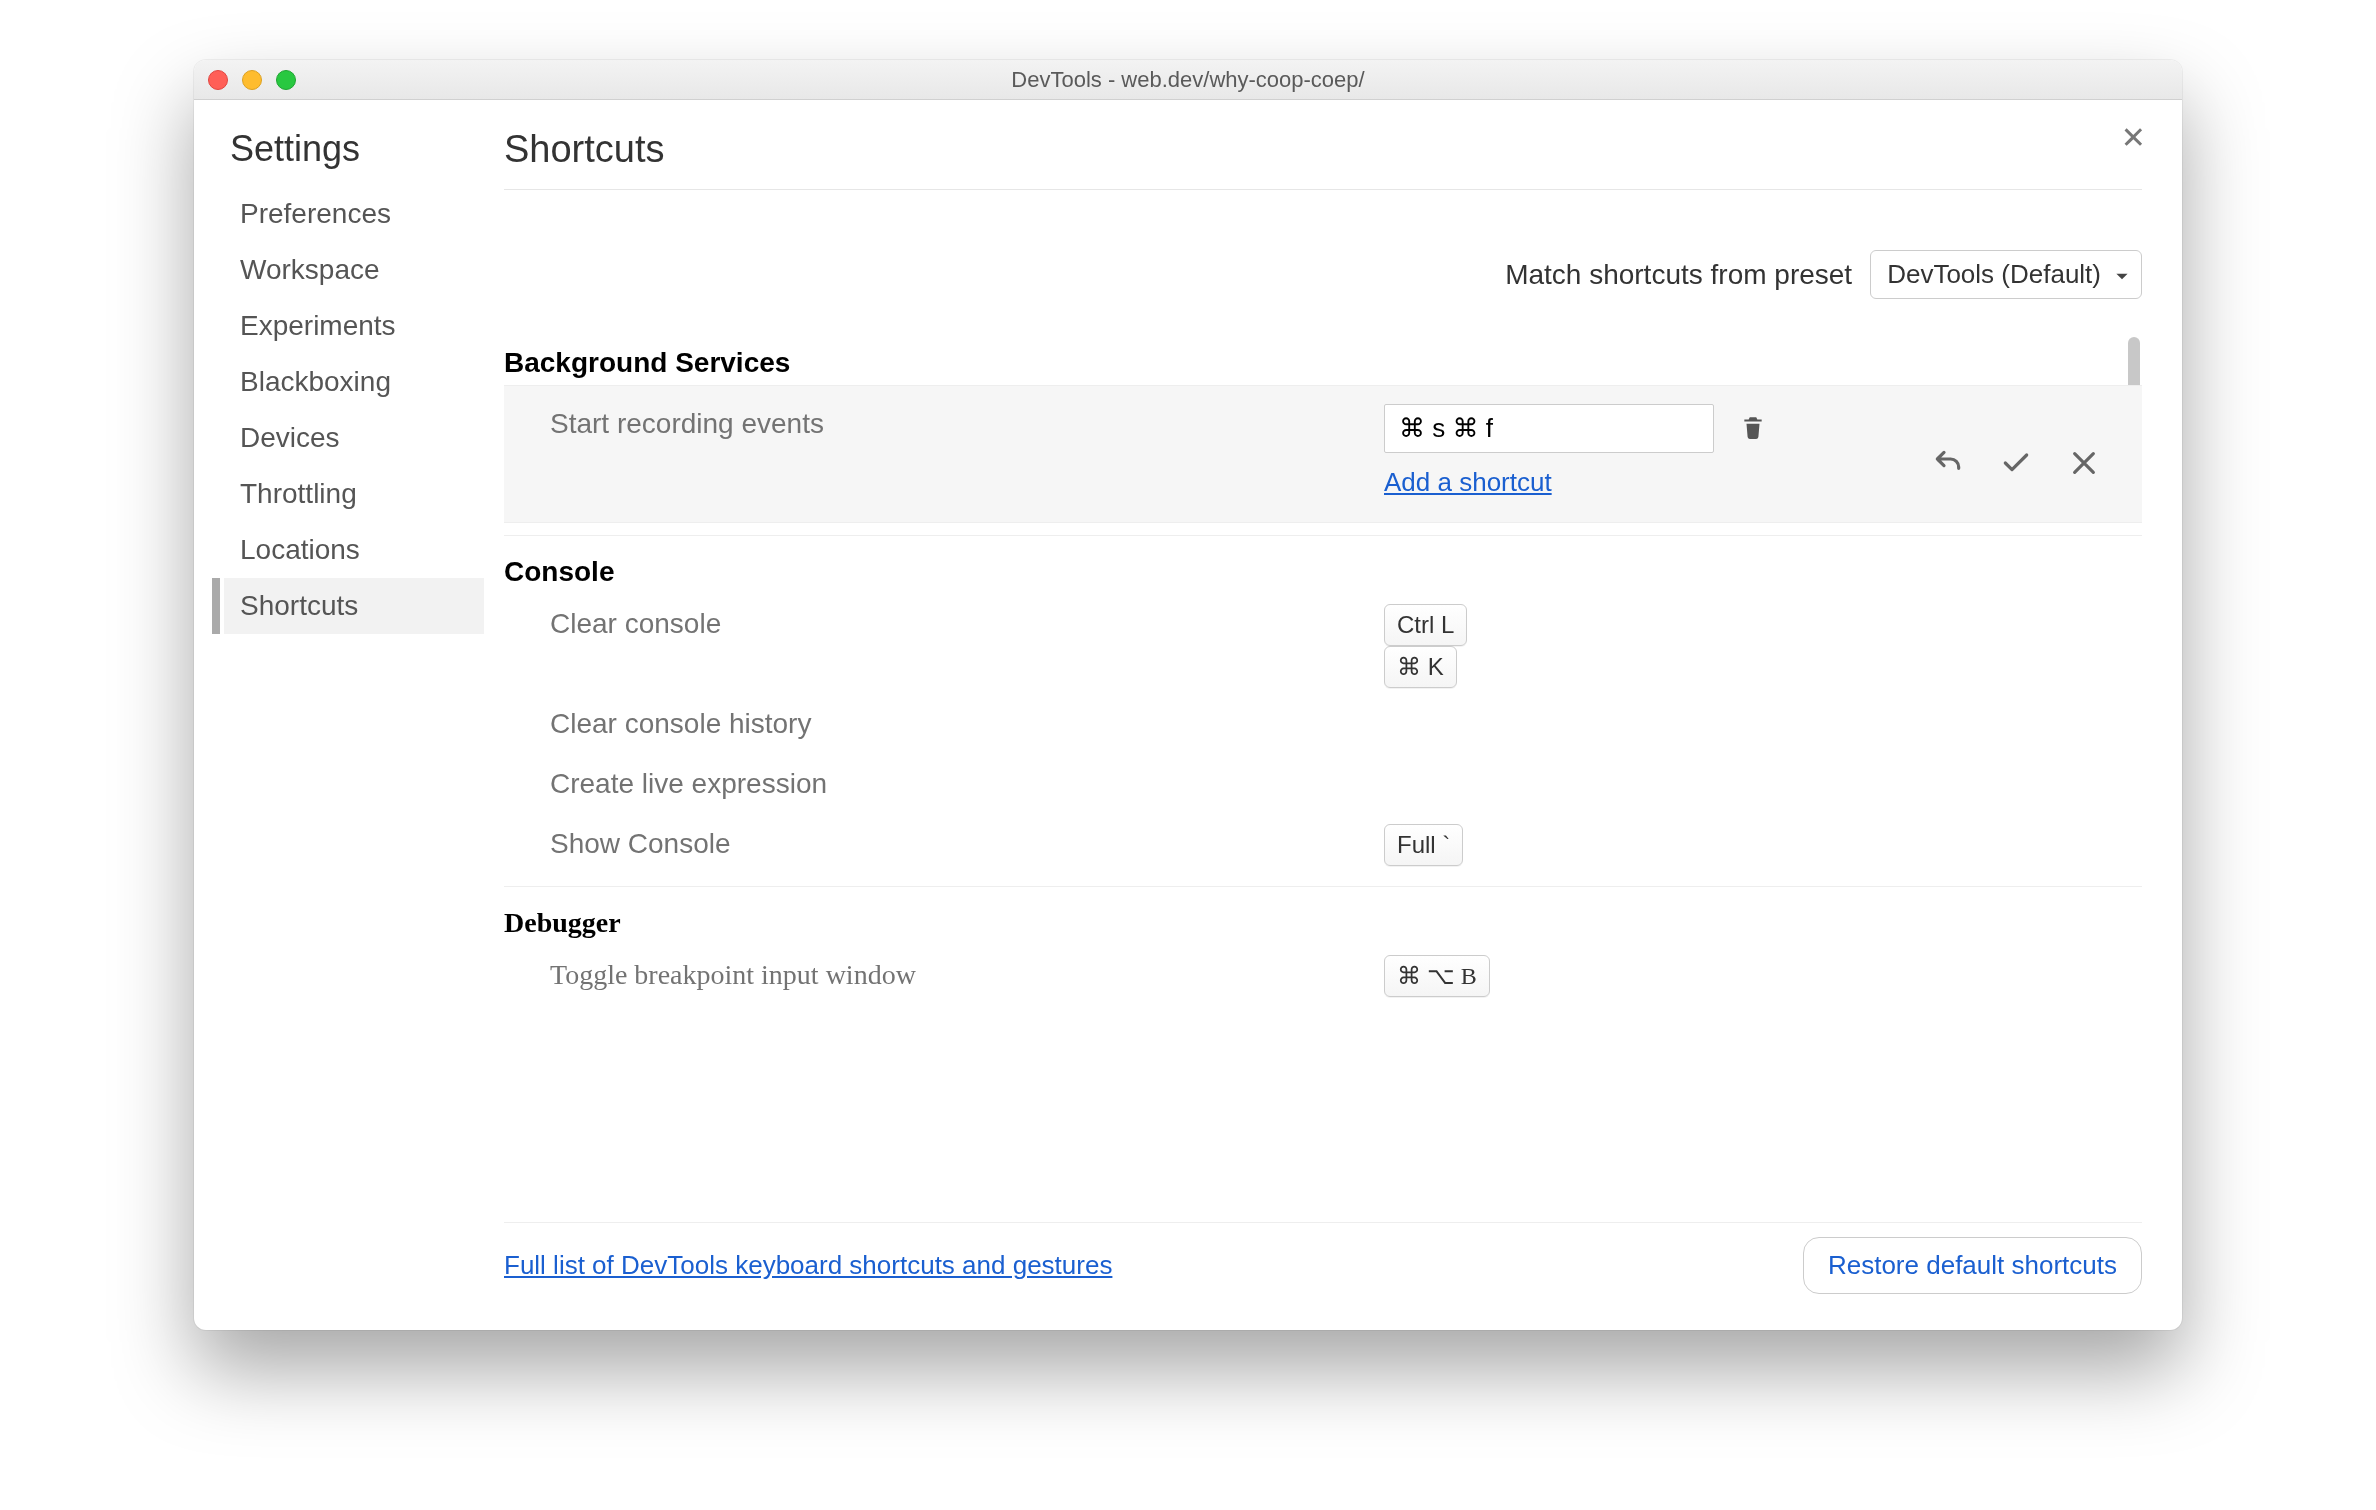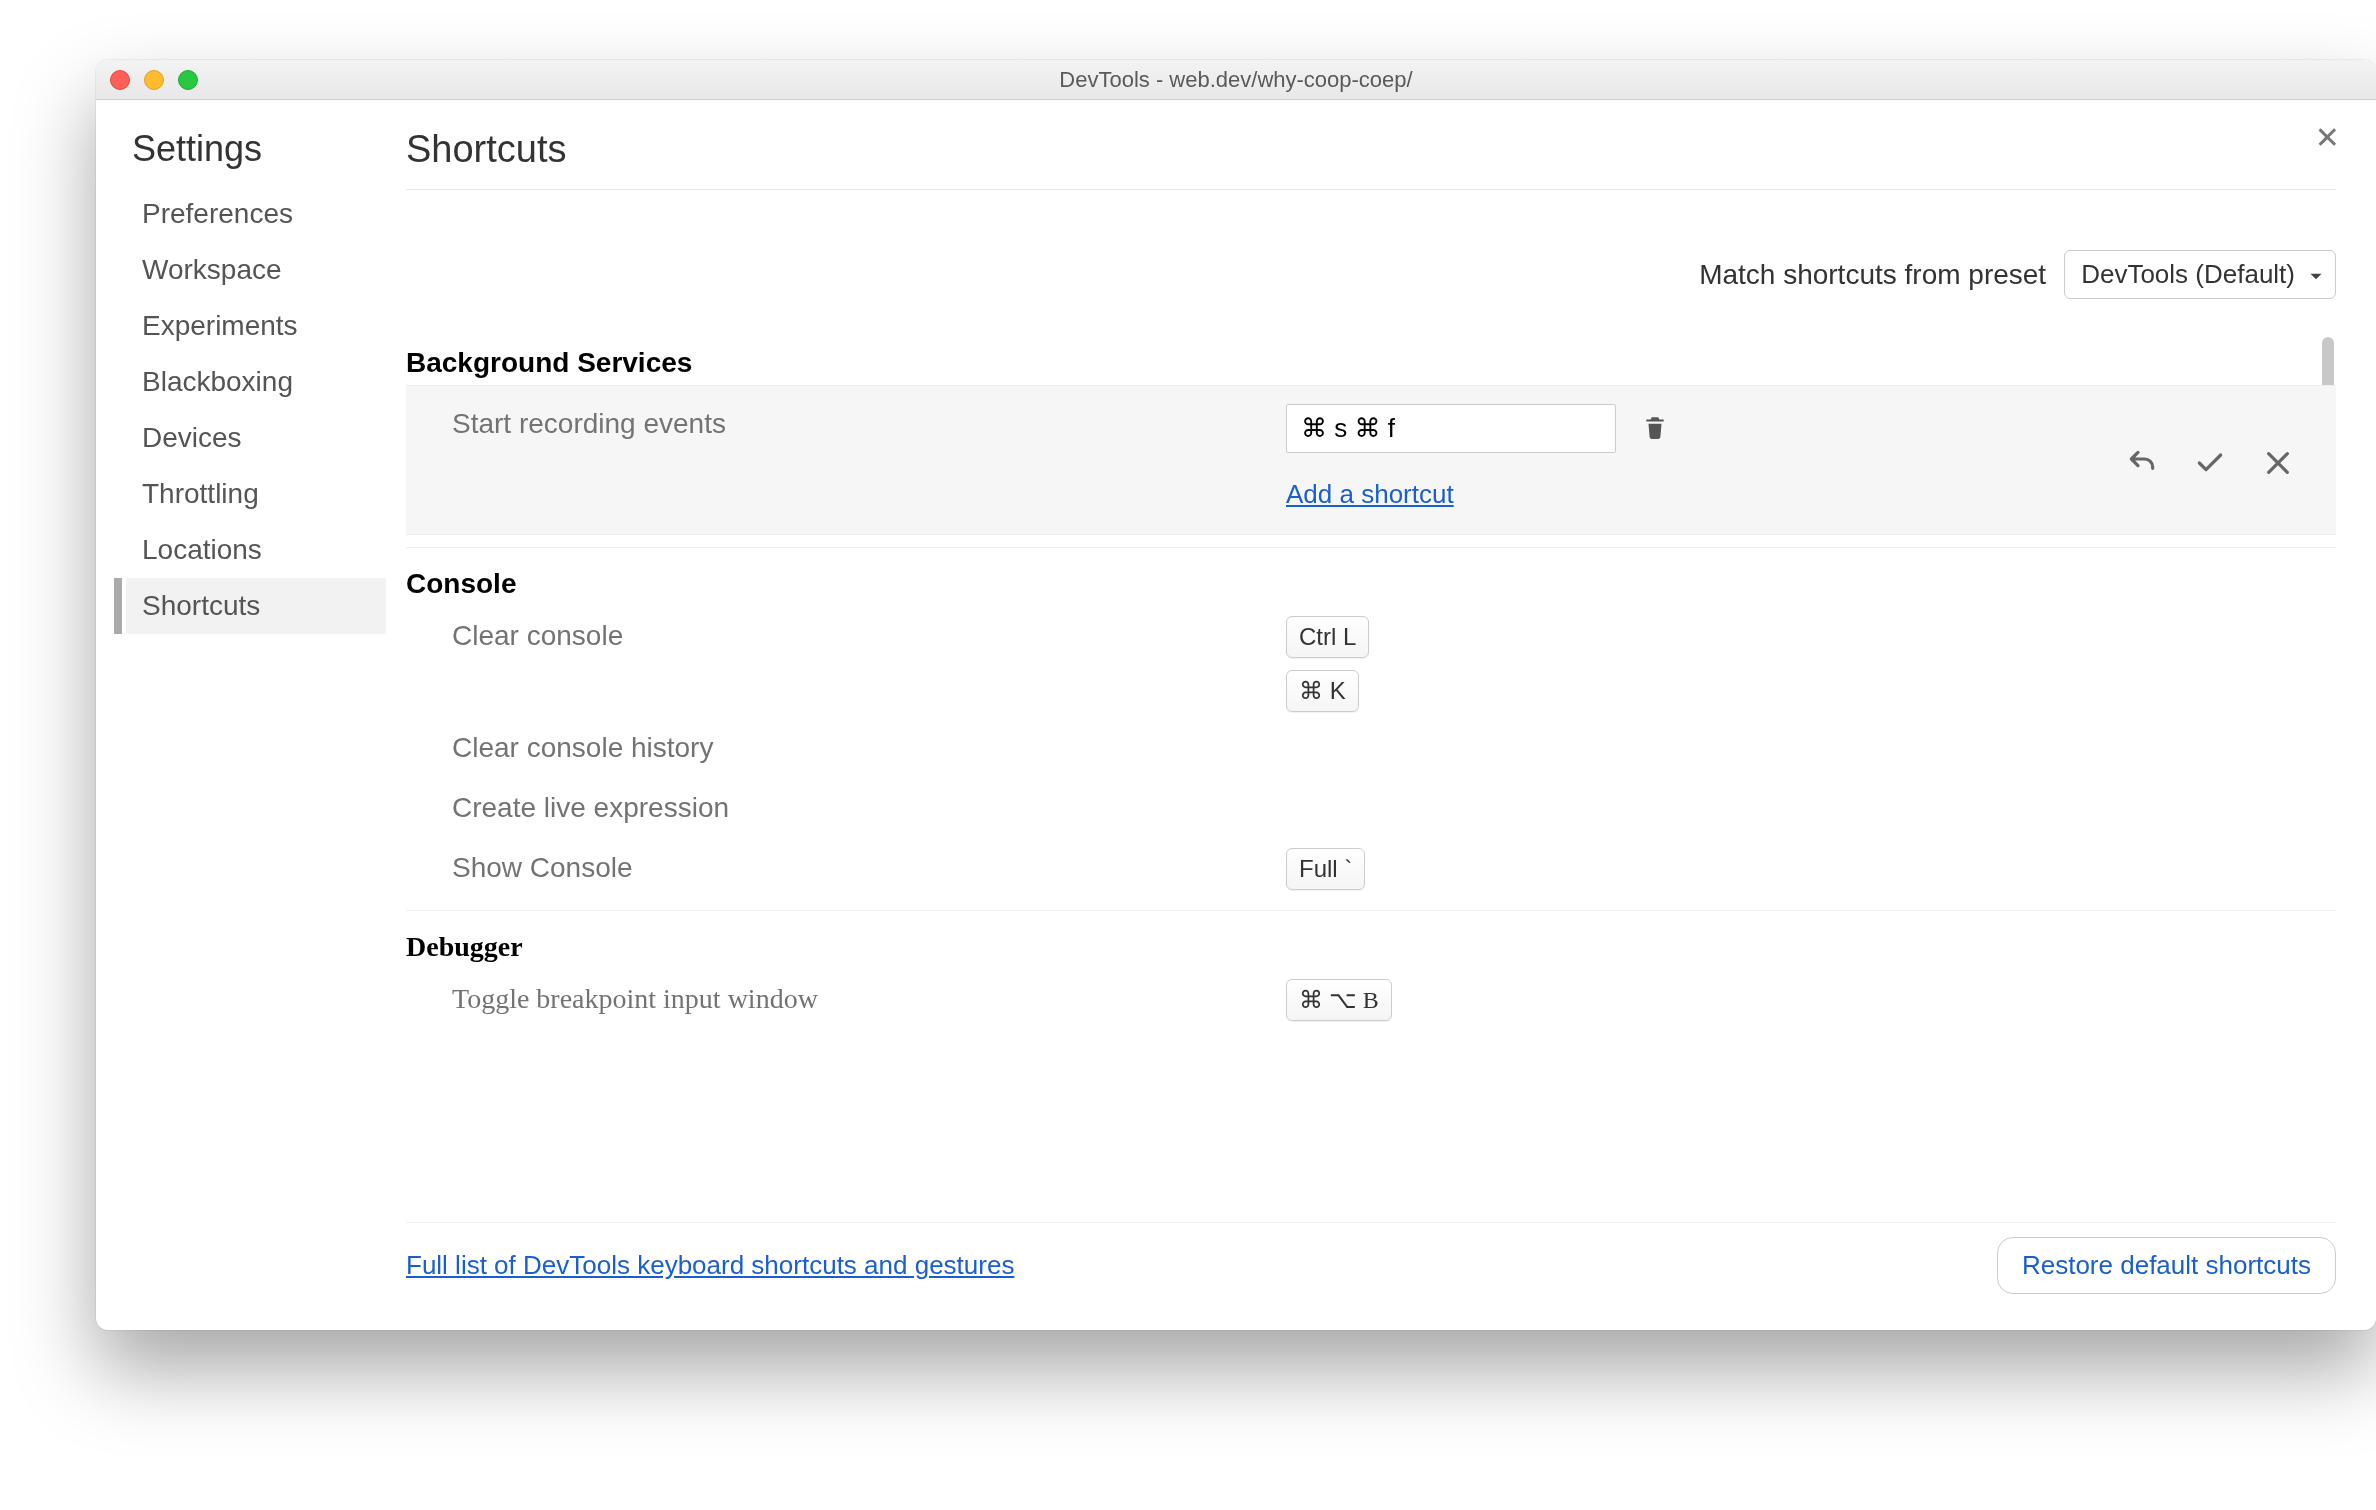--- a/index.html
+++ b/index.html
@@ -6,26 +6,26 @@
   html, body { width: 100%; height: 100%; }
   body {
     font-family: -apple-system, BlinkMacSystemFont, "Segoe UI", Helvetica, Arial, sans-serif;
     background: #fff;
     display: flex;
     align-items: center;
     justify-content: center;
     min-height: 100vh;
   }
   .stage {
-    width: 2376px;
+    width: 1988px;
     height: 1510px;
     position: relative;
     display: flex;
     align-items: flex-start;
-    justify-content: flex-end;
+    justify-content: flex-start;
     transform-origin: top left;
   }
   .window {
     width: 2280px;
     margin-top: 60px;
     background: #fff;
     border-radius: 12px;
     box-shadow: 0 40px 80px rgba(0,0,0,.35), 0 0 0 1px rgba(0,0,0,.05);
     overflow: hidden;
     display: flex;
@@ -142,21 +142,20 @@
   .row .label {
     width: 880px;
     padding: 8px 0 8px 46px;
     font-size: 28px;
     color: #737373;
   }
   .row .keys {
     flex: 1;
     display: flex;
     flex-direction: column;
-    gap: 12px;
     padding-top: 4px;
   }
   .editing-block {
     background: #f6f6f6;
     margin: 0 -40px 0 -20px;
     padding: 8px 40px 18px 20px;
     border-top: 1px solid #eee;
     border-bottom: 1px solid #eee;
   }
   .key-chip {

